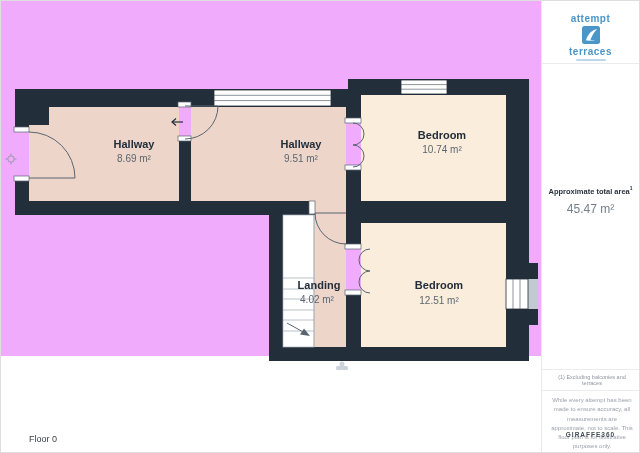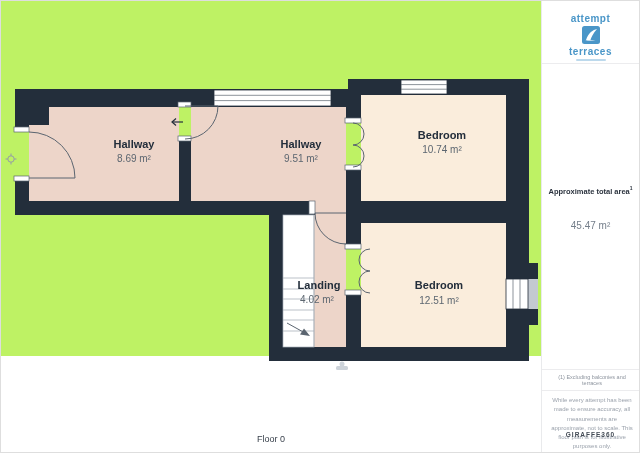--- a/index.html
+++ b/index.html
@@ -1,30 +1,30 @@
 <!DOCTYPE html>
 <html><head>
 <meta charset="utf-8">
 <style>
   html,body{margin:0;padding:0;background:#fff;}
   body{width:640px;height:453px;font-family:"Liberation Sans",sans-serif;overflow:hidden;}
   .frame{box-sizing:border-box;width:640px;height:453px;border:1px solid #dedede;display:flex;background:#fff;}
-  .plan-area{position:relative;width:540px;height:355px;background:#bef264;}
-  .floor-label{position:absolute;left:0;width:540px;top:433px;text-align:center;font-size:9px;color:#3a424d;}
+  .plan-area{position:relative;width:540px;height:355px;background:#f0abfc;}
+  .floor-label{position:absolute;left:0;width:540px;top:433px;font-size:9px;color:#3a424d;padding-left:28px;}
   .sidebar{position:relative;box-sizing:border-box;width:100px;height:451px;border-left:1px solid #e9eaec;background:#fff;}
   .logo-block{position:absolute;top:12px;left:0;width:100%;text-align:center;}
   .logo-word{color:#4a96c8;font-weight:bold;font-size:10px;letter-spacing:.5px;line-height:1.1;}
   .logo-mark{margin:2px auto;width:18px;height:18px;}
   .logo-tagline{margin:2px auto 0;width:30px;height:2px;background:#bcd9ec;border-radius:1px;}
   .sb-divider{position:absolute;left:0;width:100%;height:0;border-top:1px solid #ececee;}
   .d1{top:62px;} .d2{top:368px;} .d3{top:389px;}
   .total-block{position:absolute;top:184px;left:0;width:100%;text-align:center;}
   .total-label{font-size:7.5px;font-weight:bold;color:#2b333e;white-space:nowrap;}
   .total-label sup{font-size:5px;}
-  .total-value{margin-top:24px;font-size:10px;color:#747e8a;}
+  .total-value{margin-top:6px;font-size:12px;color:#747e8a;}
   .footnote{position:absolute;top:373px;left:6px;width:88px;text-align:center;font-size:5.5px;color:#8d949e;}
   .disclaimer{position:absolute;top:395px;left:8px;width:84px;text-align:center;font-size:6px;line-height:1.55;color:#9ba2ac;}
   .brand{position:absolute;top:430px;left:0;width:100%;text-align:center;font-size:6.5px;font-weight:bold;letter-spacing:1px;color:#434b55;}
   svg text{font-family:"Liberation Sans",sans-serif;}
   .room-name{font-size:11px;font-weight:bold;fill:#232e3b;}
   .room-size{font-size:10px;fill:#5c6670;}
 </style>
 </head>
 <body>
 

